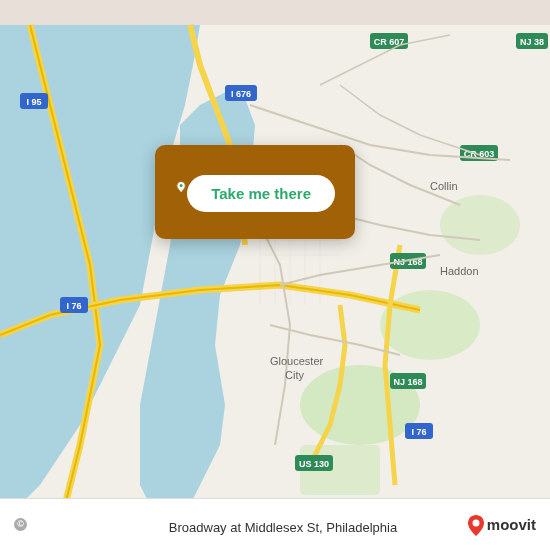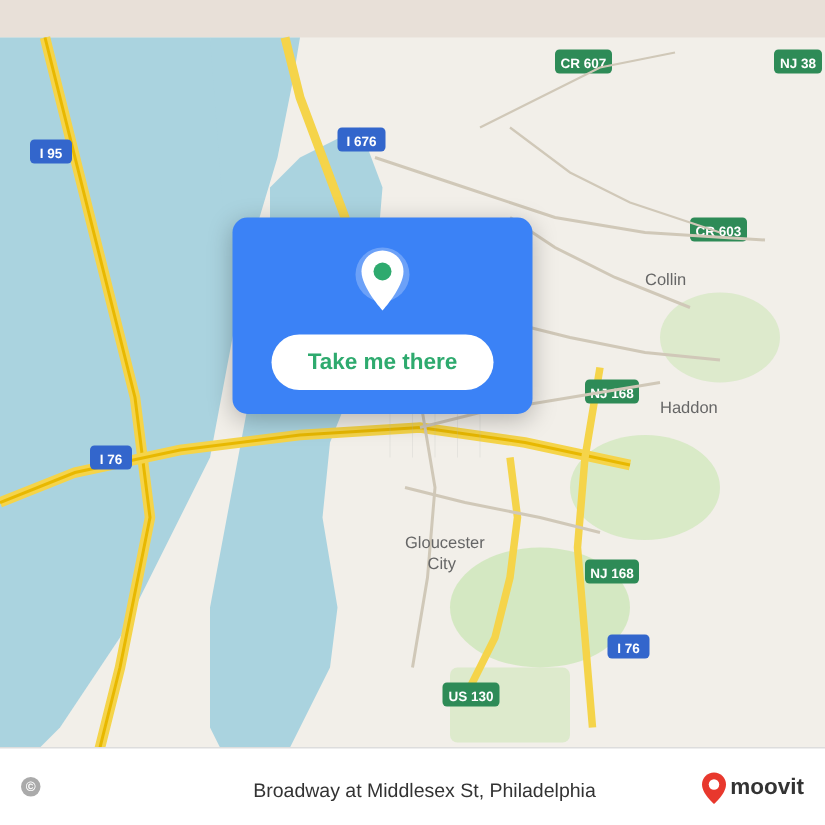--- a/index.html
+++ b/index.html
@@ -26,24 +26,24 @@
       top: 0; left: 0;
       width: 100%; height: 100%;
     }
 
     
     #card-overlay {
       position: absolute;
       top: 145px;
       left: 155px;
       width: 200px;
-      background: #3b82f6;
+      background: #a16207;
       border-radius: 10px;
       display: flex;
-      flex-direction: column;
+      flex-direction: row;
       align-items: center;
       padding: 18px 20px 16px 20px;
       box-shadow: 0 4px 16px rgba(0,0,0,0.25);
     }
 
     #pin-icon {
       width: 48px;
       height: 48px;
       margin-bottom: 12px;
     }

